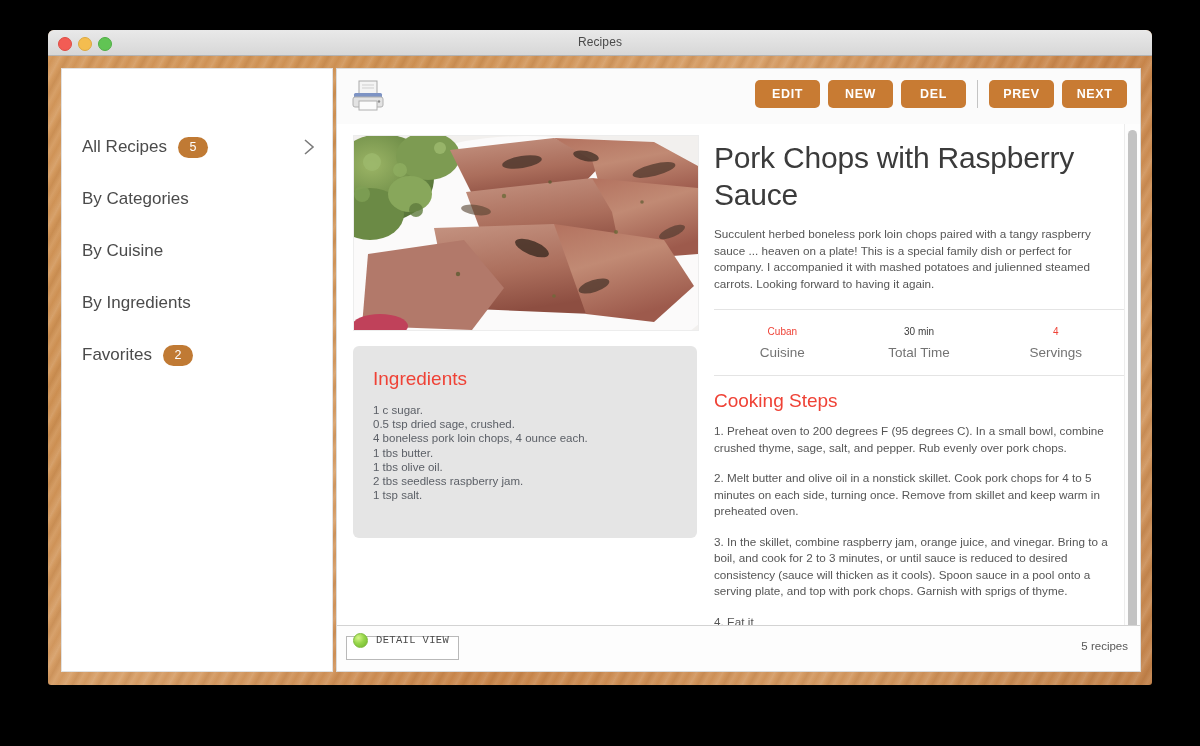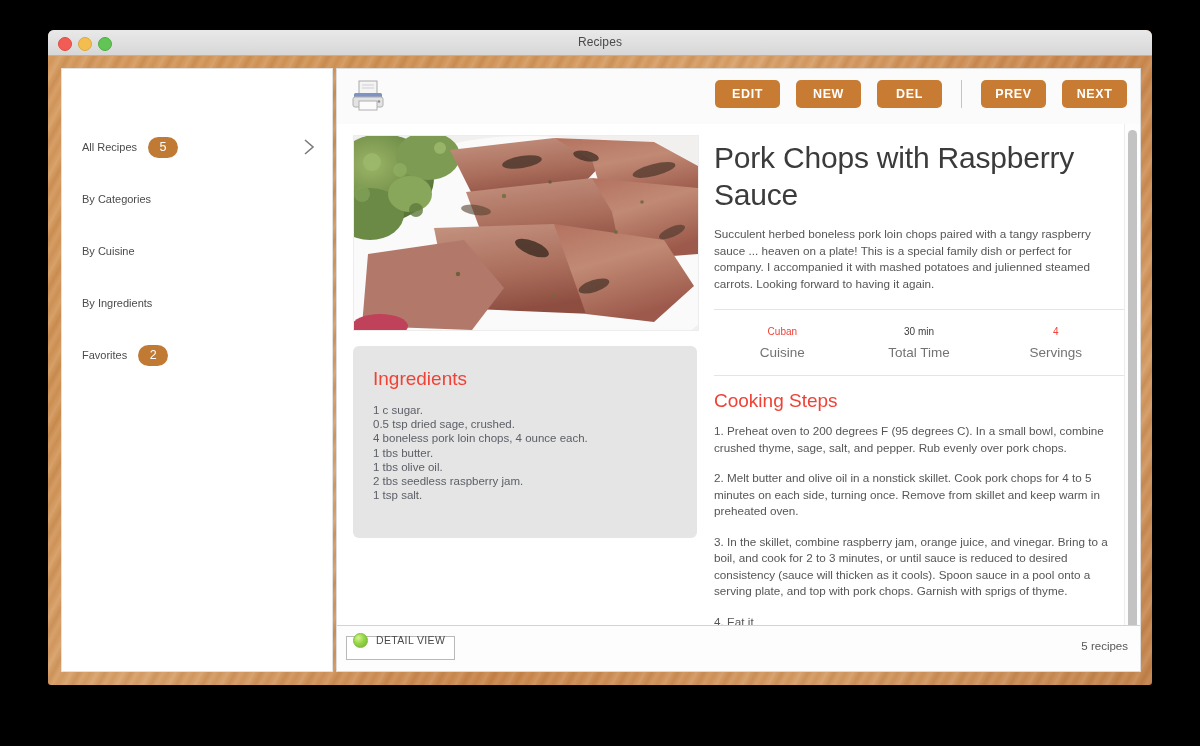--- a/index.html
+++ b/index.html
@@ -79,21 +79,21 @@
   .side-item {
     position: absolute;
     left: 0;
     width: 270px; height: 52px;
     display: flex;
     align-items: center;
     padding-left: 20px;
     box-sizing: border-box;
   }
   .side-label {
-    font-size: 11px;
+    font-size: 17px;
     color: #4b4b4b;
     font-weight: 400;
   }
   .badge {
     margin-left: 11px;
     min-width: 30px;
     height: 21px;
     border-radius: 11px;
     background: #c07a34;
     color: #fff;
@@ -132,21 +132,21 @@
   #print-icon {
     position: absolute;
     left: 12px; top: 8px;
     width: 38px; height: 38px;
   }
   #tool-buttons {
     position: absolute;
     right: 13px; top: 11px;
     display: flex;
     align-items: center;
-    gap: 16px;
+    gap: 8px;
   }
   .tbtn {
     height: 28px;
     min-width: 65px;
     border-radius: 5px;
     background: #c87b33;
     color: #fff;
     font-size: 12.5px;
     font-weight: 700;
     letter-spacing: .6px;
@@ -285,20 +285,21 @@
   #detail-view-box {
     position: absolute;
     left: 9px; top: 10px;
     height: 24px;
     border: 1px solid #b9b9b9;
     background: #fff;
     display: flex;
     align-items: center;
     padding: 0 9px 16px 6px;
     box-sizing: border-box;
+    font-family: Liberation Mono, monospace;
   }
   #led {
     width: 13px; height: 13px;
     border-radius: 50%;
     background: radial-gradient(circle at 34% 30%, #d6f58a 0%, #96d64a 45%, #6fb32e 100%);
     border: 1px solid #7fbb3c;
     margin-right: 8px;
   }
   #detail-view-label {
     font-size: 10.5px;

